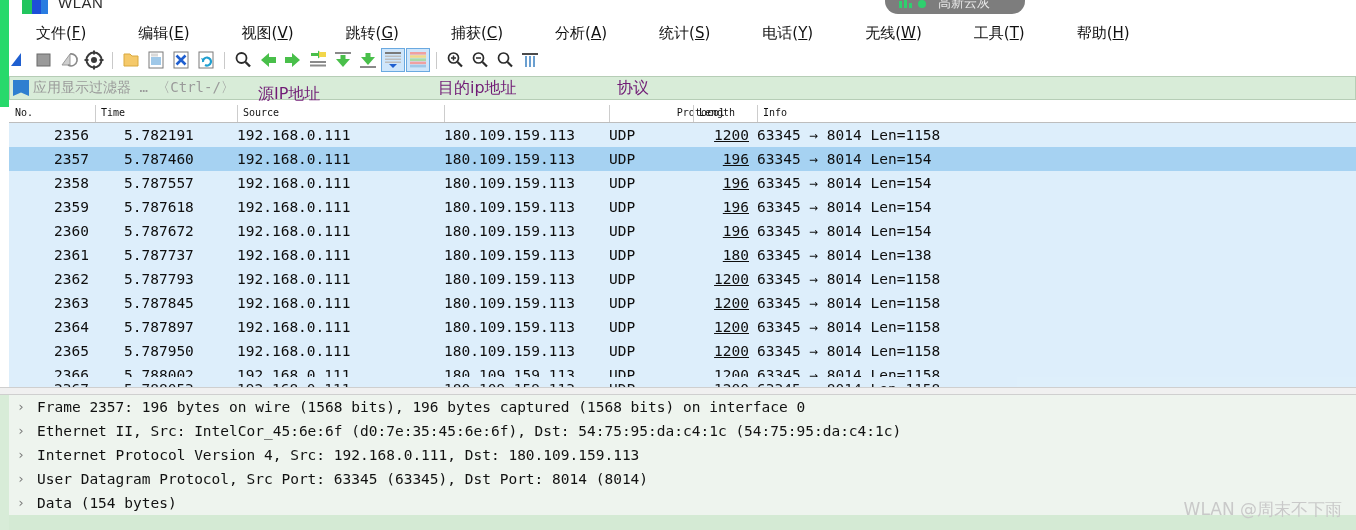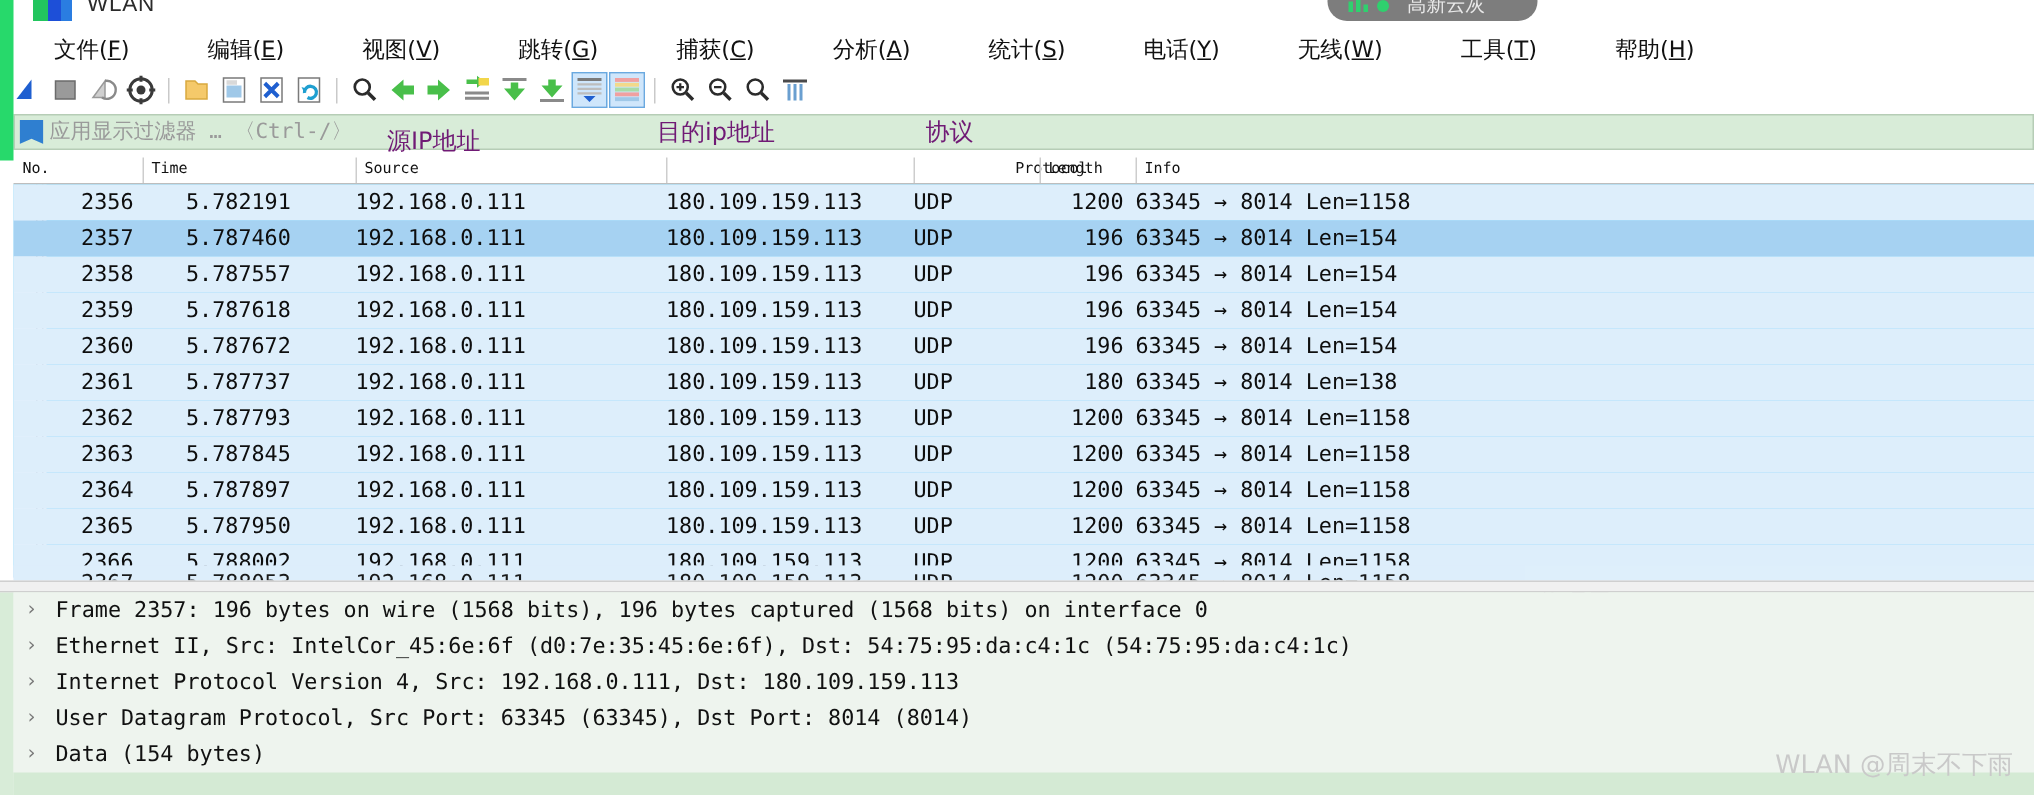--- a/index.html
+++ b/index.html
@@ -105,21 +105,21 @@
     position:absolute; top:0; height:20px; line-height:20px;
     font-family:"DejaVu Sans Mono", monospace; font-size:10px; color:#111;
     padding-left:6px;
   }
   .col-div {
     position:absolute; top:2px; width:1px; height:17px; background:#cdcdcd;
   }
 
   #packet-list {
     position:absolute; left:9px; top:123px; width:1347px; height:262px;
-    overflow:hidden; background:#7dd3fc;
+    overflow:hidden; background:#a21caf;
   }
   #list-gutter {
     position:absolute; left:0; top:0; width:22px; height:262px;
     background:#e8f2fc;
   }
   #list-gutter::after {
     content:""; position:absolute; right:2px; top:0; width:1px; height:262px;
     background:#b9c6d4;
   }
   #list-gutter::before {
@@ -130,21 +130,21 @@
     position:relative; height:24px; line-height:24px; background:#ddeefb;
     font-family:"DejaVu Sans Mono", monospace; font-size:14.5px; color:#0e0e0e;
     white-space:nowrap;
   }
   .prow.sel { background:#a6d2f2; }
   .c-no   { position:absolute; left:0px;   width:80px;  text-align:right; }
   .c-time { position:absolute; left:86px;  width:120px; text-align:left;margin-left:29px; }
   .c-src  { position:absolute; left:228px; }
   .c-dst  { position:absolute; left:435px; }
   .c-proto{ position:absolute; left:600px; }
-  .c-len  { position:absolute; left:660px; width:80px; text-align:right; }
+  .c-len  { position:absolute; left:660px; width:80px; text-align:right;text-decoration:underline; }
   .c-info { position:absolute; left:748px; }
 
   #clip-row {
     position:absolute; left:9px; top:377px; width:1347px; height:10px;
     overflow:hidden; background:#ddeefb;
   }
   #clip-row .prow { opacity:.95; }
 
   
   #splitter {

